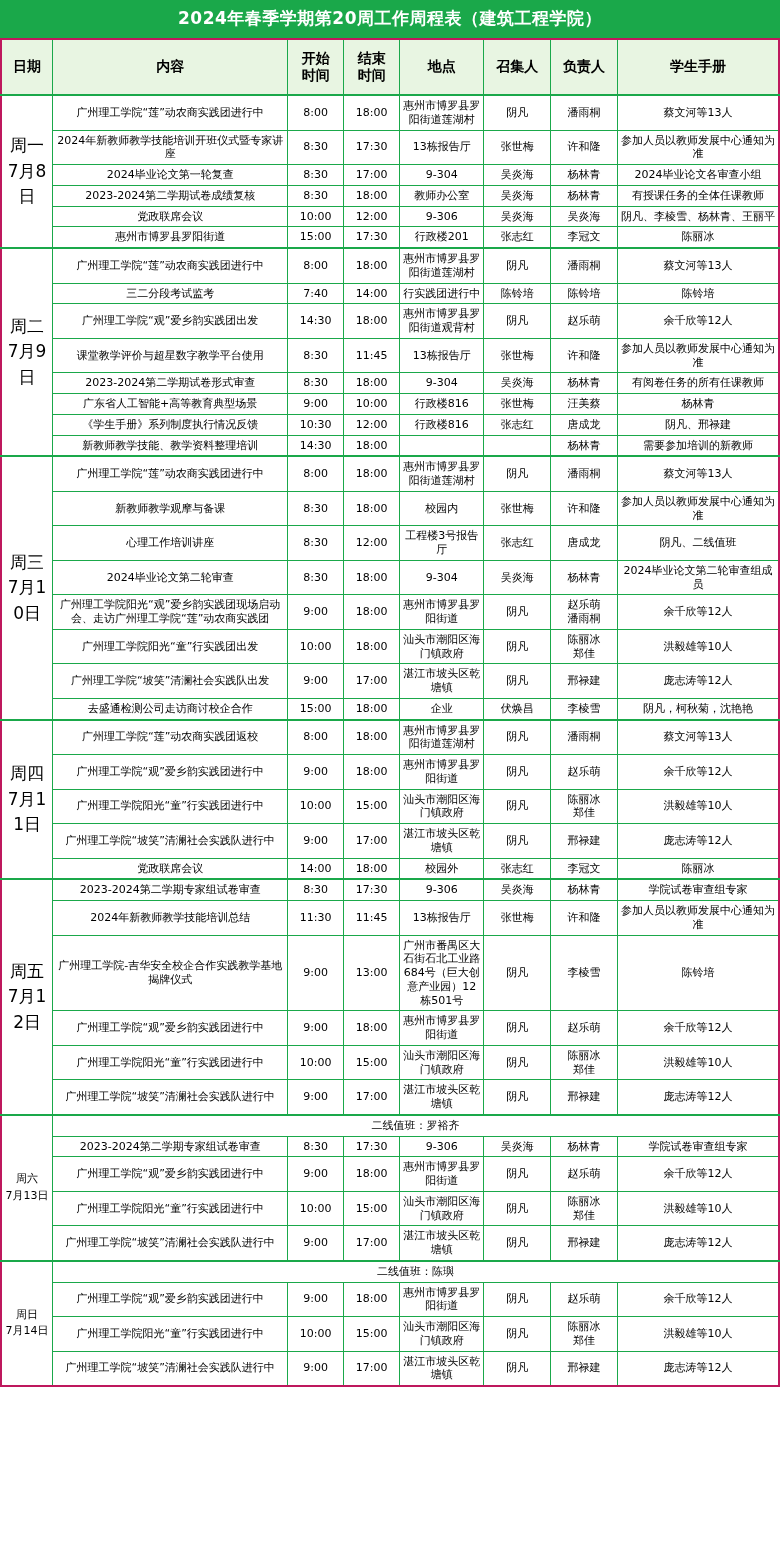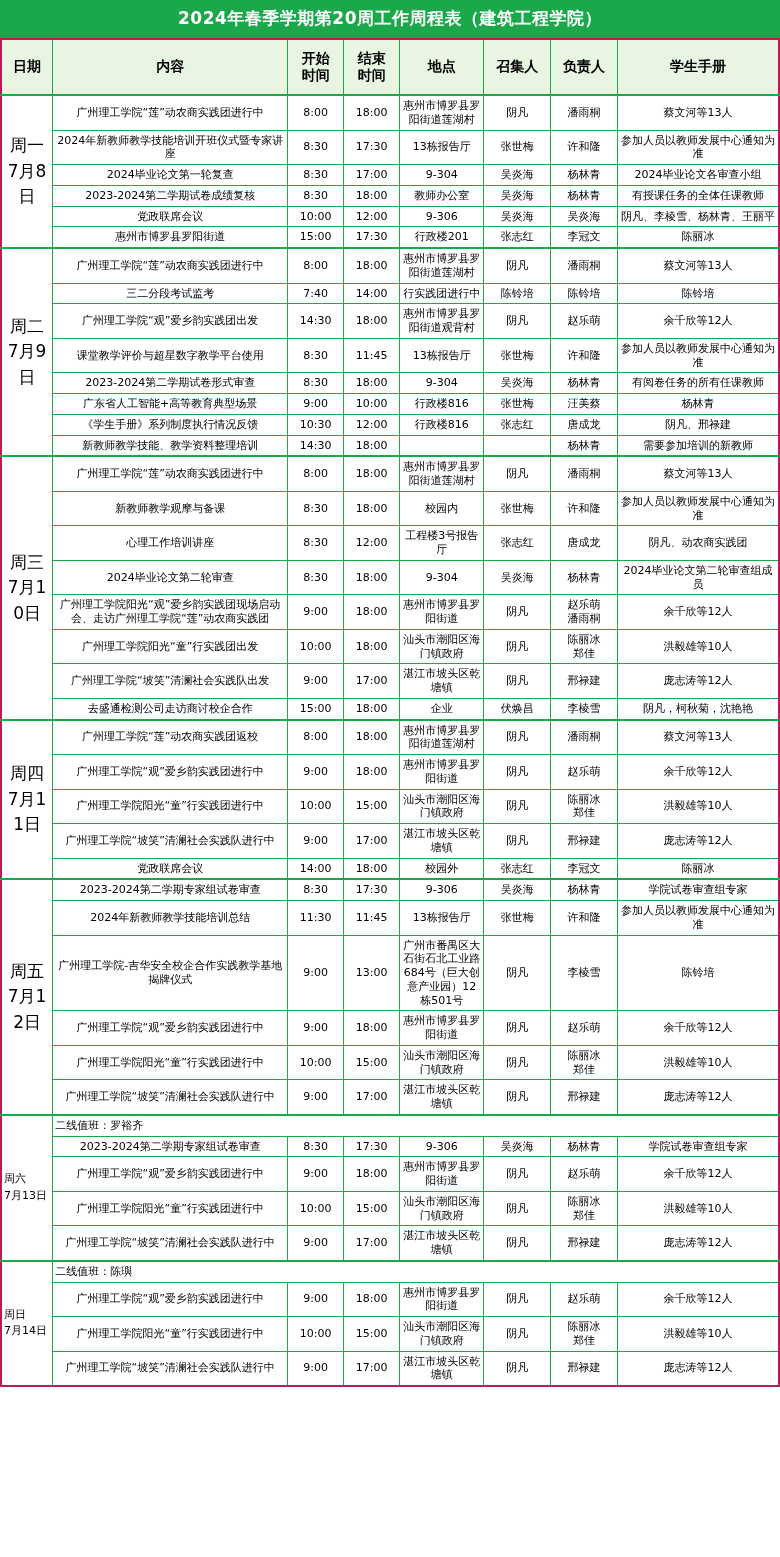--- a/index.html
+++ b/index.html
@@ -51,21 +51,21 @@
   .col-day{width:48px;}
   .col-content{width:218px;}
   .col-start{width:52px;}
   .col-end{width:52px;}
   .col-place{width:78px;}
   .col-caller{width:62px;}
   .col-owner{width:62px;}
   .col-att{width:150px;}
   tr.daynote td{
     font-size:11px;
-    text-align:left;
+    text-align:center;
   }
   .thick-top td, .thick-top th{border-top:2px solid #1aa84a;}
   table{border:2px solid #be185d;}
 </style>
 </head>
 <body>
 
 <div class="sheet">
   <div class="title-bar">2024年春季学期第20周工作周程表（建筑工程学院）</div>
   <table>
@@ -254,21 +254,21 @@
           <td>许和隆</td>
           <td>参加人员以教师发展中心通知为准</td>
         </tr>
         <tr>
           <td class="content">心理工作培训讲座</td>
           <td>8:30</td>
           <td>12:00</td>
           <td>工程楼3号报告厅</td>
           <td>张志红</td>
           <td>唐成龙</td>
-          <td>阴凡、动农商实践团</td>
+          <td>阴凡、二线值班</td>
         </tr>
         <tr>
           <td class="content">2024毕业论文第二轮审查</td>
           <td>8:30</td>
           <td>18:00</td>
           <td>9-304</td>
           <td>吴炎海</td>
           <td>杨林青</td>
           <td>2024毕业论文第二轮审查组成员</td>
         </tr>

